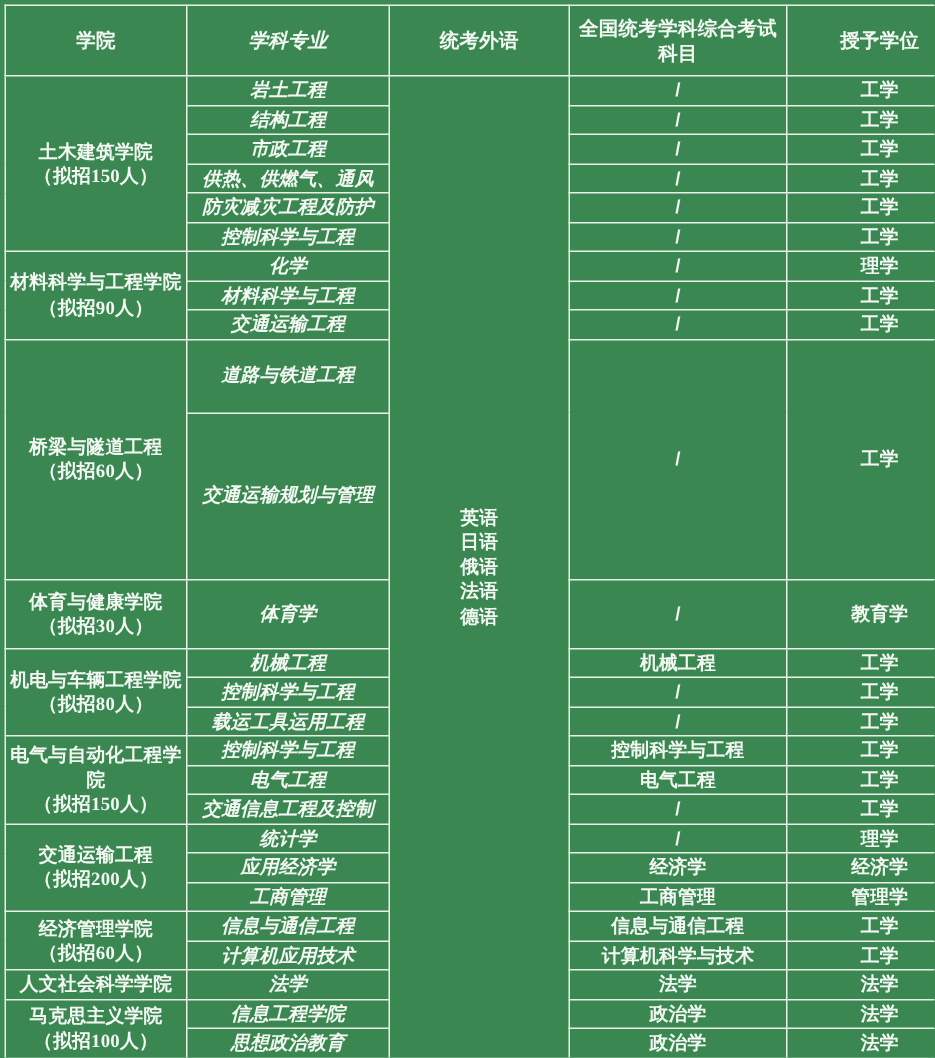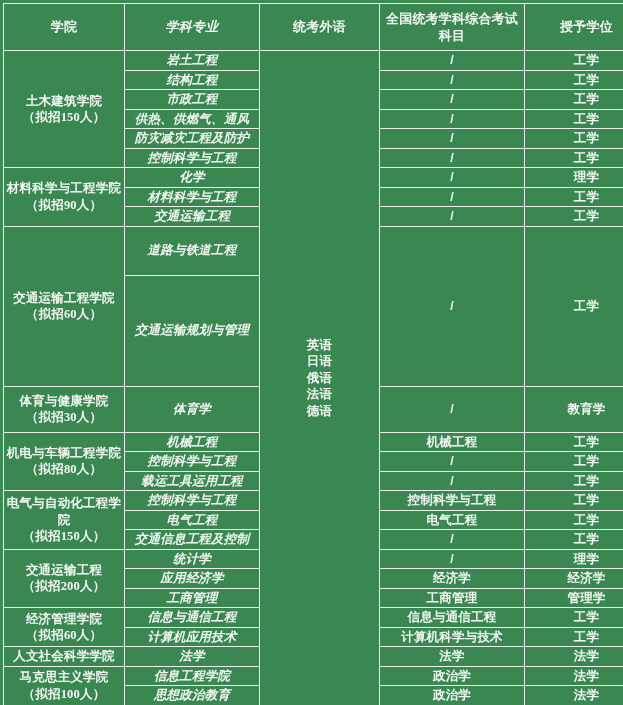--- a/index.html
+++ b/index.html
@@ -137,21 +137,21 @@
         <td class="col-degree">工学</td>
       </tr>
       <tr>
         <td class="col-major">交通运输工程</td>
         <td class="col-subject slash">/</td>
         <td class="col-degree">工学</td>
       </tr>
 
       <tr>
         <td class="college-cell col-college" rowspan="2">
-          <span class="nowrap">交通运输工程学院</span><br>
+          <span class="nowrap">桥梁与隧道工程</span><br>
           <span class="nowrap">（拟招60人）</span>
         </td>
         <td class="col-major" style="height:46px">道路与铁道工程</td>
         <td class="col-subject slash" rowspan="2">/</td>
         <td class="col-degree" rowspan="2">工学</td>
       </tr>
       <tr>
         <td class="col-major" style="height:108px">交通运输规划与管理</td>
       </tr>
 

